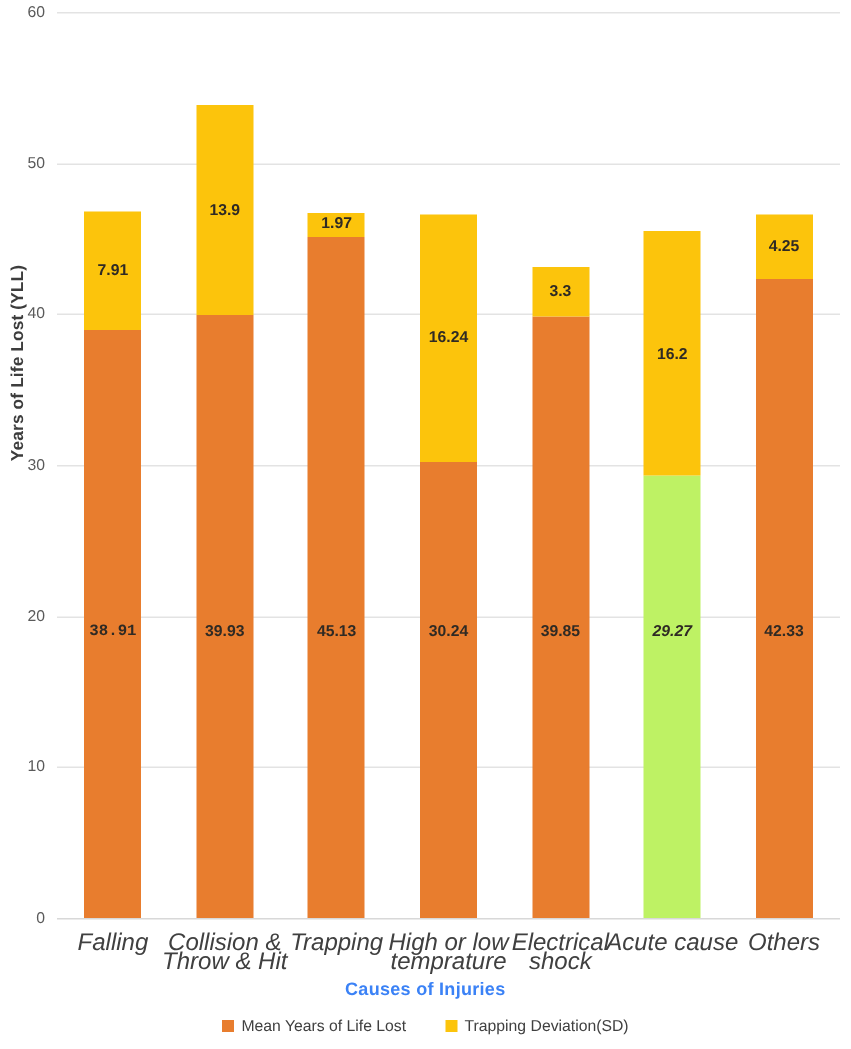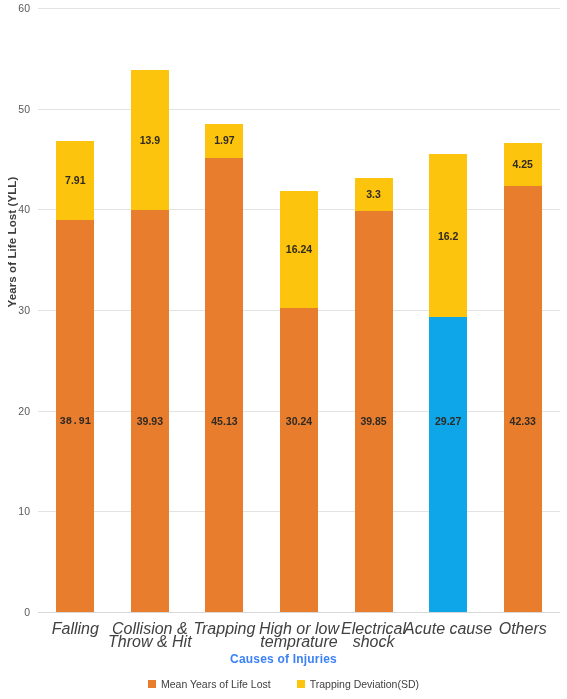--- a/index.html
+++ b/index.html
@@ -146,42 +146,42 @@
             <span class="seg-label" style="margin-top: 205.629px;">39.93</span>
           </div>
           <div class="seg sd" style="height: 139.927px; bottom: 401.962px; background: rgb(252, 196, 12);">
             <span class="seg-label">13.9</span>
           </div>
         </div>
         <div class="bar-group" style="left: 167.429px;">
           <div class="seg mean" style="height: 454.309px; bottom: 0px; background: rgb(232, 125, 46); align-items: flex-start;">
             <span class="seg-label" style="margin-top: 257.975px;">45.13</span>
           </div>
-          <div class="seg sd" style="height: 34px; bottom: 454.309px; background: rgb(252, 196, 12); align-items: center;">
+          <div class="seg sd" style="height: 16px; bottom: 454.309px; background: rgb(252, 196, 12); align-items: center;">
             <span class="seg-label">1.97</span>
           </div>
         </div>
         <div class="bar-group" style="left: 242px;">
           <div class="seg mean" style="height: 304.416px; bottom: 0px; background: rgb(232, 125, 46); align-items: flex-start;">
             <span class="seg-label" style="margin-top: 108.083px;">30.24</span>
           </div>
-          <div class="seg sd" style="height: 117px; bottom: 304.416px; background: rgb(252, 196, 12);">
+          <div class="seg sd" style="height: 165px; bottom: 304.416px; background: rgb(252, 196, 12);">
             <span class="seg-label">16.24</span>
           </div>
         </div>
         <div class="bar-group" style="left: 316.571px;">
           <div class="seg mean" style="height: 401.157px; bottom: 0px; background: rgb(232, 125, 46); align-items: flex-start; justify-content: center;">
             <span class="seg-label" style="margin-top: 204.823px;">39.85</span>
           </div>
           <div class="seg sd" style="height: 33.22px; bottom: 401.157px; background: rgb(252, 196, 12);">
             <span class="seg-label">3.3</span>
           </div>
         </div>
         <div class="bar-group" style="left: 391.143px;">
-          <div class="seg mean" style="height: 294.651px; bottom: 0px; background: #0ea5e9; align-items: flex-start;">
+          <div class="seg mean" style="height: 294.651px; bottom: 0px; background: #bef264; align-items: flex-start; font-style: italic;">
             <span class="seg-label" style="margin-top: 98.318px;">29.27</span>
           </div>
           <div class="seg sd" style="height: 163.08px; bottom: 294.651px; background: rgb(252, 196, 12);">
             <span class="seg-label">16.2</span>
           </div>
         </div>
         <div class="bar-group" style="left: 465.714px;">
           <div class="seg mean" style="height: 426.122px; bottom: 0px; background: rgb(232, 125, 46); align-items: flex-start;">
             <span class="seg-label" style="margin-top: 229.789px;">42.33</span>
           </div>

